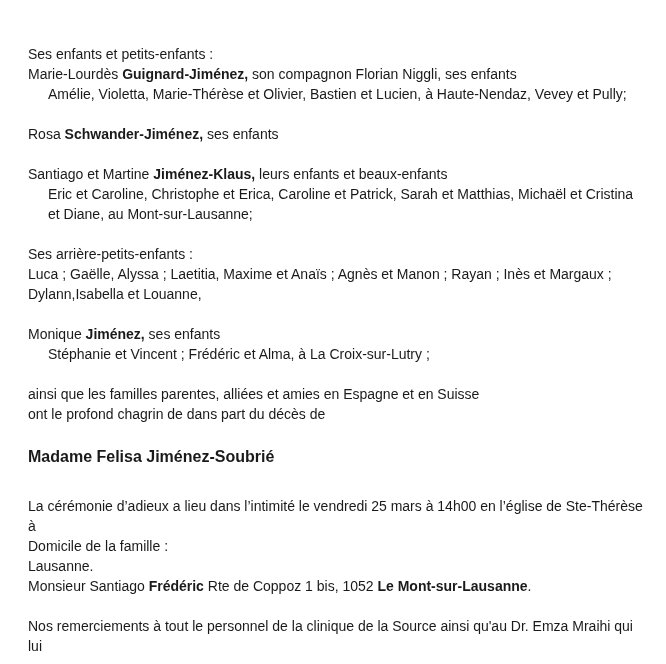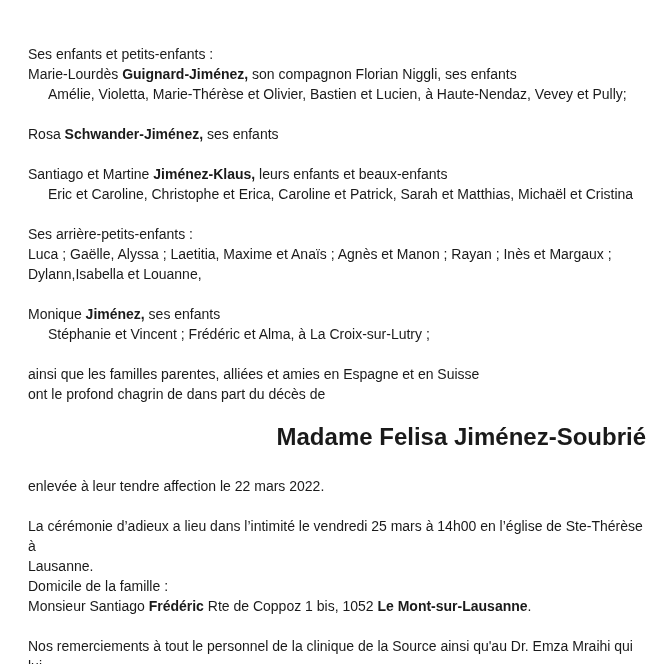--- a/index.html
+++ b/index.html
@@ -30,23 +30,23 @@
     white-space: pre-wrap;
     letter-spacing: 0px;
   }
   .line.indent {
     padding-left: 20px;
   }
   .b {
     font-weight: bold;
   }
   .doc-title {
-    text-align: right;
+    text-align: left;
     font-weight: bold;
-    font-size: 24px;
+    font-size: 16px;
     line-height: 26px;
     margin: 16px 0 26px 0;
     white-space: pre-wrap;
   }
 </style>
 </head>
 <body>
 
 <div class="page">
 
@@ -56,48 +56,46 @@
     <div class="line indent"><span>Amélie, Violetta, Marie-Thérèse et Olivier, Bastien et Lucien, à Haute-Nendaz, Vevey et Pully;</span></div>
   </div>
 
   <div class="para">
     <div class="line"><span>Rosa </span><span class="b">Schwander-Jiménez,</span><span> ses enfants</span></div>
   </div>
 
   <div class="para">
     <div class="line"><span>Santiago et Martine </span><span class="b">Jiménez-Klaus,</span><span> leurs enfants et beaux-enfants</span></div>
     <div class="line indent"><span>Eric et Caroline, Christophe et Erica, Caroline et Patrick, Sarah et Matthias, Michaël et Cristina</span></div>
+    <div class="line indent"><span>et Diane, au Mont-sur-Lausanne;</span></div>
   </div>
 
   <div class="para">
     <div class="line"><span>Ses arrière-petits-enfants :</span></div>
     <div class="line"><span>Luca ; Gaëlle, Alyssa ; Laetitia, Maxime et Anaïs ; Agnès et Manon ; Rayan ; Inès et Margaux ;</span></div>
     <div class="line"><span>Dylann,Isabella et Louanne,</span></div>
   </div>
 
   <div class="para">
     <div class="line"><span>Monique </span><span class="b">Jiménez,</span><span> ses enfants</span></div>
     <div class="line indent"><span>Stéphanie et Vincent ; Frédéric et Alma, à La Croix-sur-Lutry ;</span></div>
   </div>
 
   <div class="para">
     <div class="line"><span>ainsi que les familles parentes, alliées et amies en Espagne et en Suisse</span></div>
     <div class="line"><span>ont le profond chagrin de dans part du décès de</span></div>
   </div>
 
   <div class="doc-title">Madame Felisa Jiménez-Soubrié</div>
 
-  <div class="para">
-    <div class="line"><span>enlevée à leur tendre affection le 22 mars 2022.</span></div>
-  </div>
 
   <div class="para">
     <div class="line"><span>La cérémonie d’adieux a lieu dans l’intimité le vendredi 25 mars à 14h00 en l’église de Ste-Thérèse à</span></div>
+    <div class="line"><span>Domicile de la famille :</span></div>
     <div class="line"><span>Lausanne.</span></div>
-    <div class="line"><span>Domicile de la famille :</span></div>
     <div class="line"><span>Monsieur Santiago </span><span class="b">Frédéric</span><span> Rte de Coppoz 1 bis, 1052 </span><span class="b">Le Mont-sur-Lausanne</span><span>.</span></div>
   </div>
 
   <div class="para">
     <div class="line"><span>Nos remerciements à tout le personnel de la clinique de la Source ainsi qu'au Dr. Emza Mraihi qui lui</span></div>
 
   </div>
 
 </div>
 

